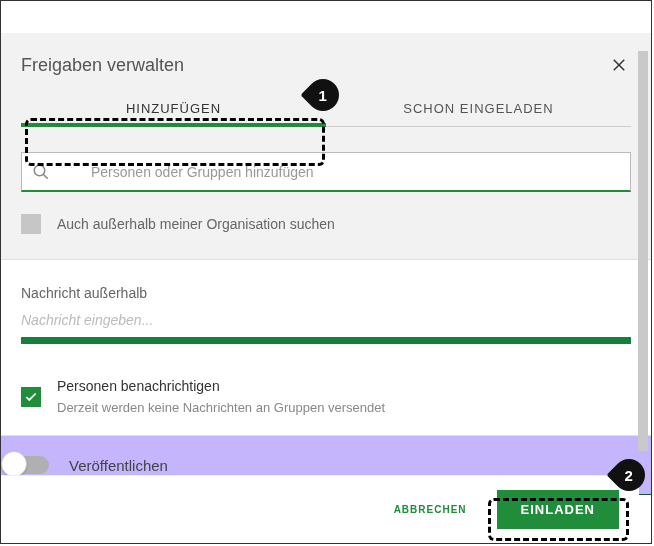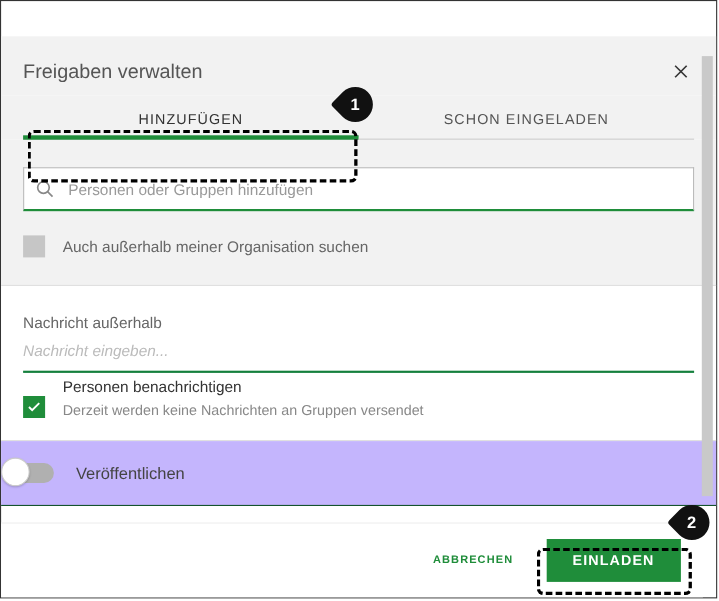--- a/index.html
+++ b/index.html
@@ -10,34 +10,34 @@
   .header { display:flex; align-items:center; justify-content:space-between; padding:20px 20px 10px 20px; background:#f2f2f2;margin-top:32px;}
   .header-title { font-size:18px; color:#555; }
   .close-btn { font-size:20px; color:#333; cursor:pointer; width:24px; height:24px; display:flex; align-items:center;justify-content:center; }
   .tabs-wrap { background:#f2f2f2; padding:0 20px; }
   .tabs { display:flex; }
   .tab { flex:1; text-align:center; padding:14px 0 10px 0; font-size:13px; letter-spacing:1px; color:#555; position:relative; cursor:pointer; border-bottom:1px solid #ccc;}
   .tab.active { color:#333; }
   .tab.active::after { content:""; position:absolute; left:0; right:0; bottom:-1px; height:4px; background:#1f8d3a; }
   
   .section-search { background:#f2f2f2; padding:25px 20px 25px 20px; border-bottom:1px solid #e0e0e0;}
-  .search-row { display:flex; align-items:center; background:#fff; border:1px solid #bbb; border-bottom:2px solid #1f8d3a; height:40px; padding:0 10px; position:relative; }
+  .search-row { display:flex; align-items:center; background:#fff; border:1px solid #bbb; border-bottom:2px solid #1f8d3a; height:40px; padding:0 10px; position:relative;gap:29px; }
   .search-icon { width:18px; height:18px; color:#888; flex-shrink:0; margin-right:12px;}
   .search-input { flex:1; border:none; outline:none; font-size:14px; color:#333; background:transparent; }
   .search-input::placeholder { color:#999; }
   .check-row { display:flex; align-items:center; margin-top:22px; }
   .checkbox-unchecked { width:20px; height:20px; background:#c6c6c6; margin-right:16px; flex-shrink:0;}
   .check-label { font-size:14px; color:#666; }
   
   .section-msg { padding:25px 20px 20px 20px; border-bottom:1px solid #e0e0e0; background:#fff;}
   .msg-label { font-size:14px; color:#666; margin-bottom:10px;}
-  .msg-input-row { border-bottom:2px solid #15803d; padding-bottom:8px; margin-bottom:4px;}
+  .msg-input-row { border-bottom:7px solid #15803d; padding-bottom:8px; margin-bottom:34px;}
   .msg-input { border:none; outline:none; width:100%; font-size:14px; color:#333; font-style:italic; }
   .msg-input::placeholder { color:#bbb; font-style:italic;}
-  .notify-row { display:flex; align-items:flex-end; }
+  .notify-row { display:flex; align-items:center; }
   .checkbox-checked { width:20px; height:20px; background:#1f8d3a; display:flex; align-items:center; justify-content:center; margin-right:16px; flex-shrink:0;}
   .checkbox-checked svg { color:#fff; }
   .notify-texts { display:flex; flex-direction:column; }
   .notify-label { font-size:14px; color:#333; margin-bottom:6px;}
   .notify-sub { font-size:13px; color:#888; }
   
   .section-publish { padding:20px 20px 20px 4px; background:#c4b5fd; border-bottom:1px solid #14532d;}
   .publish-row { display:flex; align-items:center; }
   .toggle { width:44px; height:18px; background:#b0b0b0; border-radius:10px; position:relative; margin-right:20px; flex-shrink:0;}
   .toggle-knob { width:26px; height:26px; background:#fff; border:1px solid #ccc; border-radius:50%; position:absolute; left:-4px; top:-5px; box-shadow:0 1px 2px rgba(0,0,0,0.2);}

